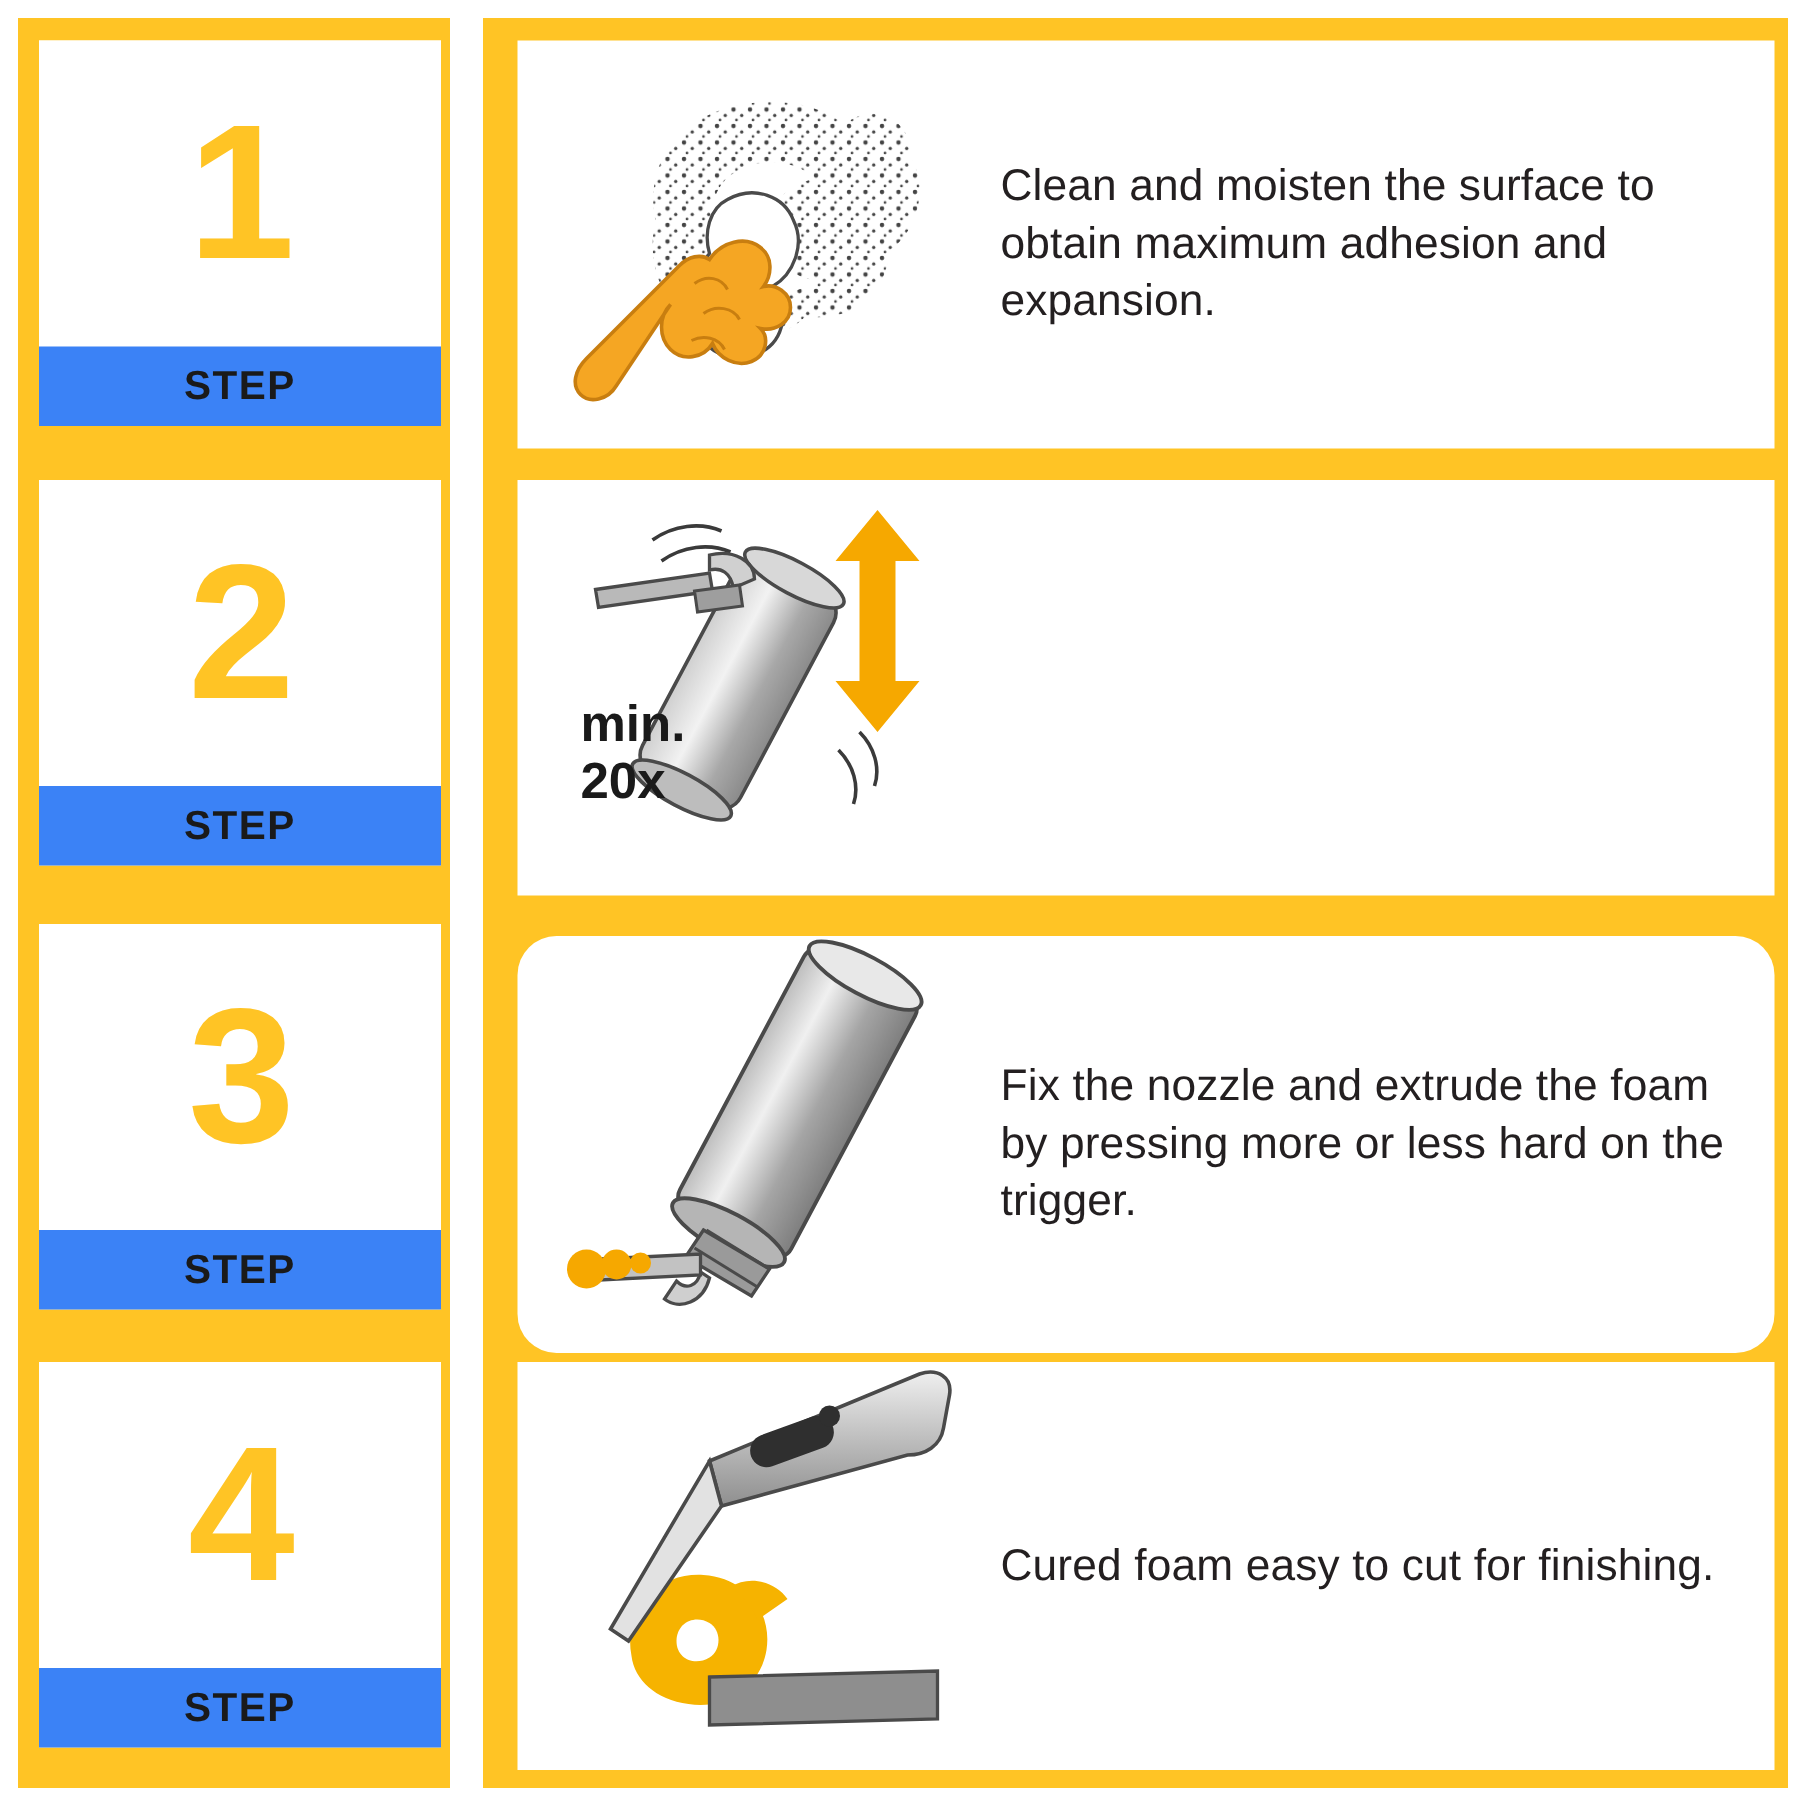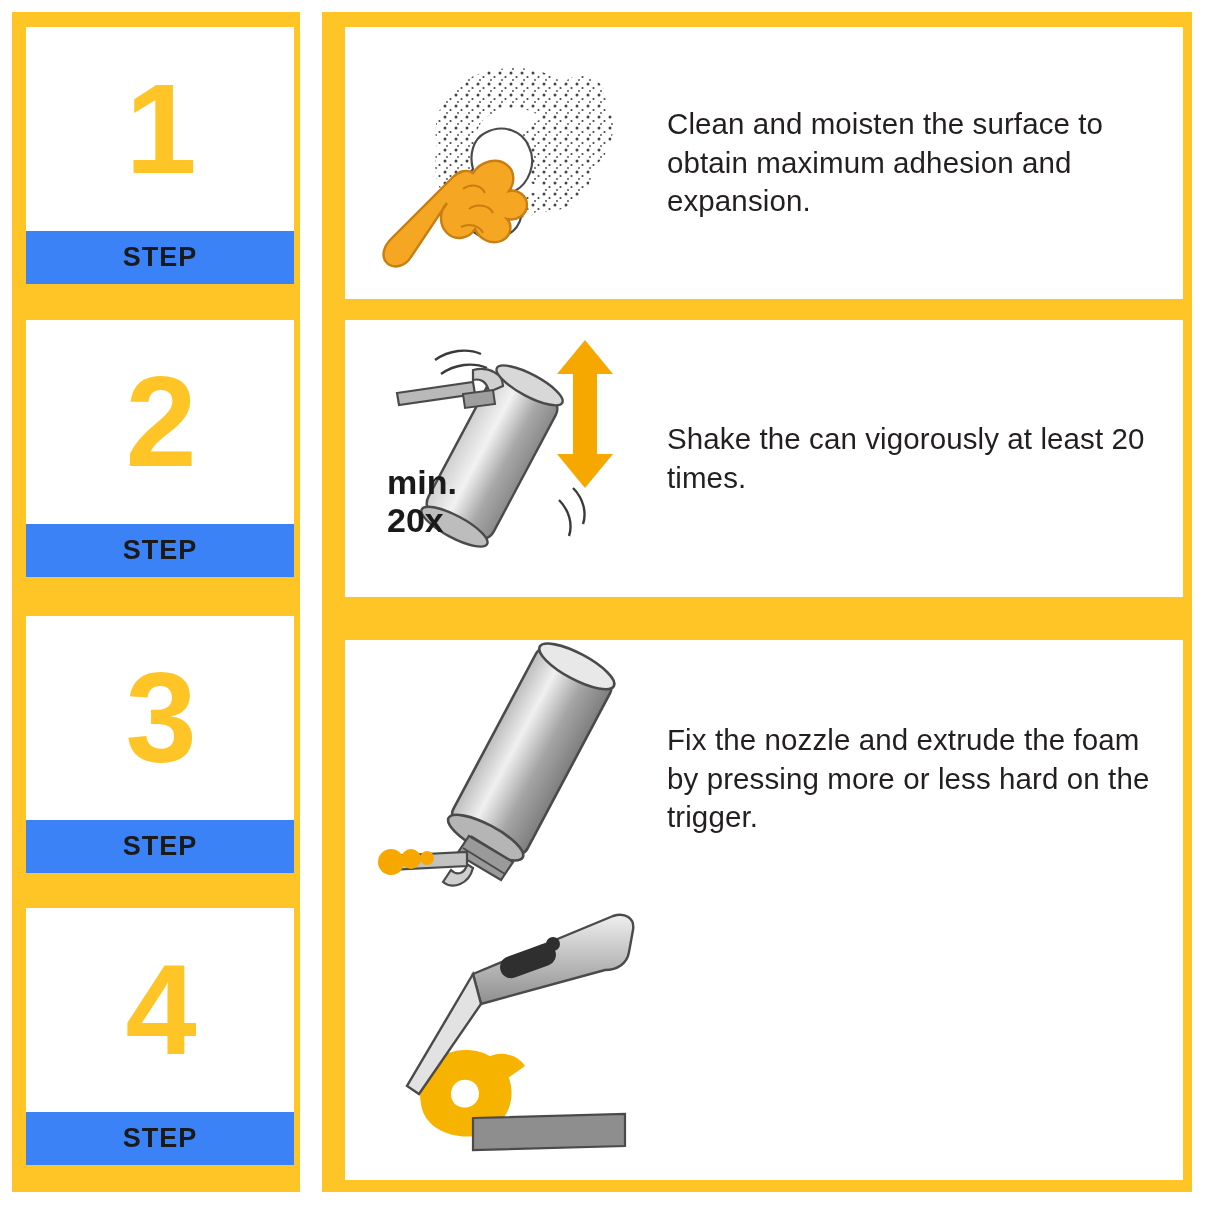--- a/index.html
+++ b/index.html
@@ -133,21 +133,21 @@
     padding-right: 26px;
     font-size: 29.5px;
     line-height: 1.32;
     color: #231f20;
     letter-spacing: 0.1px;
   }
 
   
   #panel-1 { top: 27px;  height: 272px; }
   #panel-2 { top: 320px; height: 277px; }
-  #panel-3 { top: 640px; height: 278px; }
+  #panel-3 { top: 624px; height: 278px; border-radius: 26px; }
   #panel-4 { top: 908px; height: 272px; }
 
   #badge-1 { top: 27px; }
   #badge-2 { top: 320px; }
   #badge-3 { top: 616px; }
   #badge-4 { top: 908px; }
 </style>
 </head>
 <body>
 
@@ -271,21 +271,20 @@
 
           <g>
             <path d="M208 20 L236 54 L220 54 L220 134 L236 134 L208 168
                      L180 134 L196 134 L196 54 L180 54 Z" fill="#F6A800"></path>
           </g>
 
           <text x="10" y="174" font-family="Liberation Sans, sans-serif" font-size="34" font-weight="700" fill="#1a1a1a">min.</text>
           <text x="10" y="212" font-family="Liberation Sans, sans-serif" font-size="34" font-weight="700" fill="#1a1a1a">20x</text>
         </svg>
       </div>
-      <div class="panel-text">Shake the can vigorously at least 20 times.</div>
     </div>
 
     <div class="panel" id="panel-3">
       <div class="panel-illustration">
         <svg viewBox="0 0 290 278" xmlns="http://www.w3.org/2000/svg">
           <defs>
             <linearGradient id="canGrad3" x1="0" y1="0" x2="1" y2="0">
               <stop offset="0%" stop-color="#bdbdbd"></stop>
               <stop offset="30%" stop-color="#f0f0f0"></stop>
               <stop offset="65%" stop-color="#a5a5a5"></stop>
@@ -340,16 +339,17 @@
 
           <g>
             <path d="M96 66 L236 8 C248 4 258 10 256 22 L252 44 C250 56 240 62 228 62 L104 96 Z" fill="url(#bladeGrad)" stroke="#4a4a4a" stroke-width="2.4"></path>
             <rect x="122" y="42" width="58" height="22" rx="11" transform="rotate(-20 151 53)" fill="#2f2f2f"></rect>
             <circle cx="176" cy="36" r="7" fill="#2f2f2f"></circle>
 
             <path d="M96 66 L104 96 L42 186 L30 178 Z" fill="#e2e2e2" stroke="#4a4a4a" stroke-width="2.4"></path>
           </g>
         </svg>
       </div>
+      <div class="panel-text">Cured foam easy to cut for finishing.</div>
     </div>
 
   </div>
 </div>
 
 </body></html>

